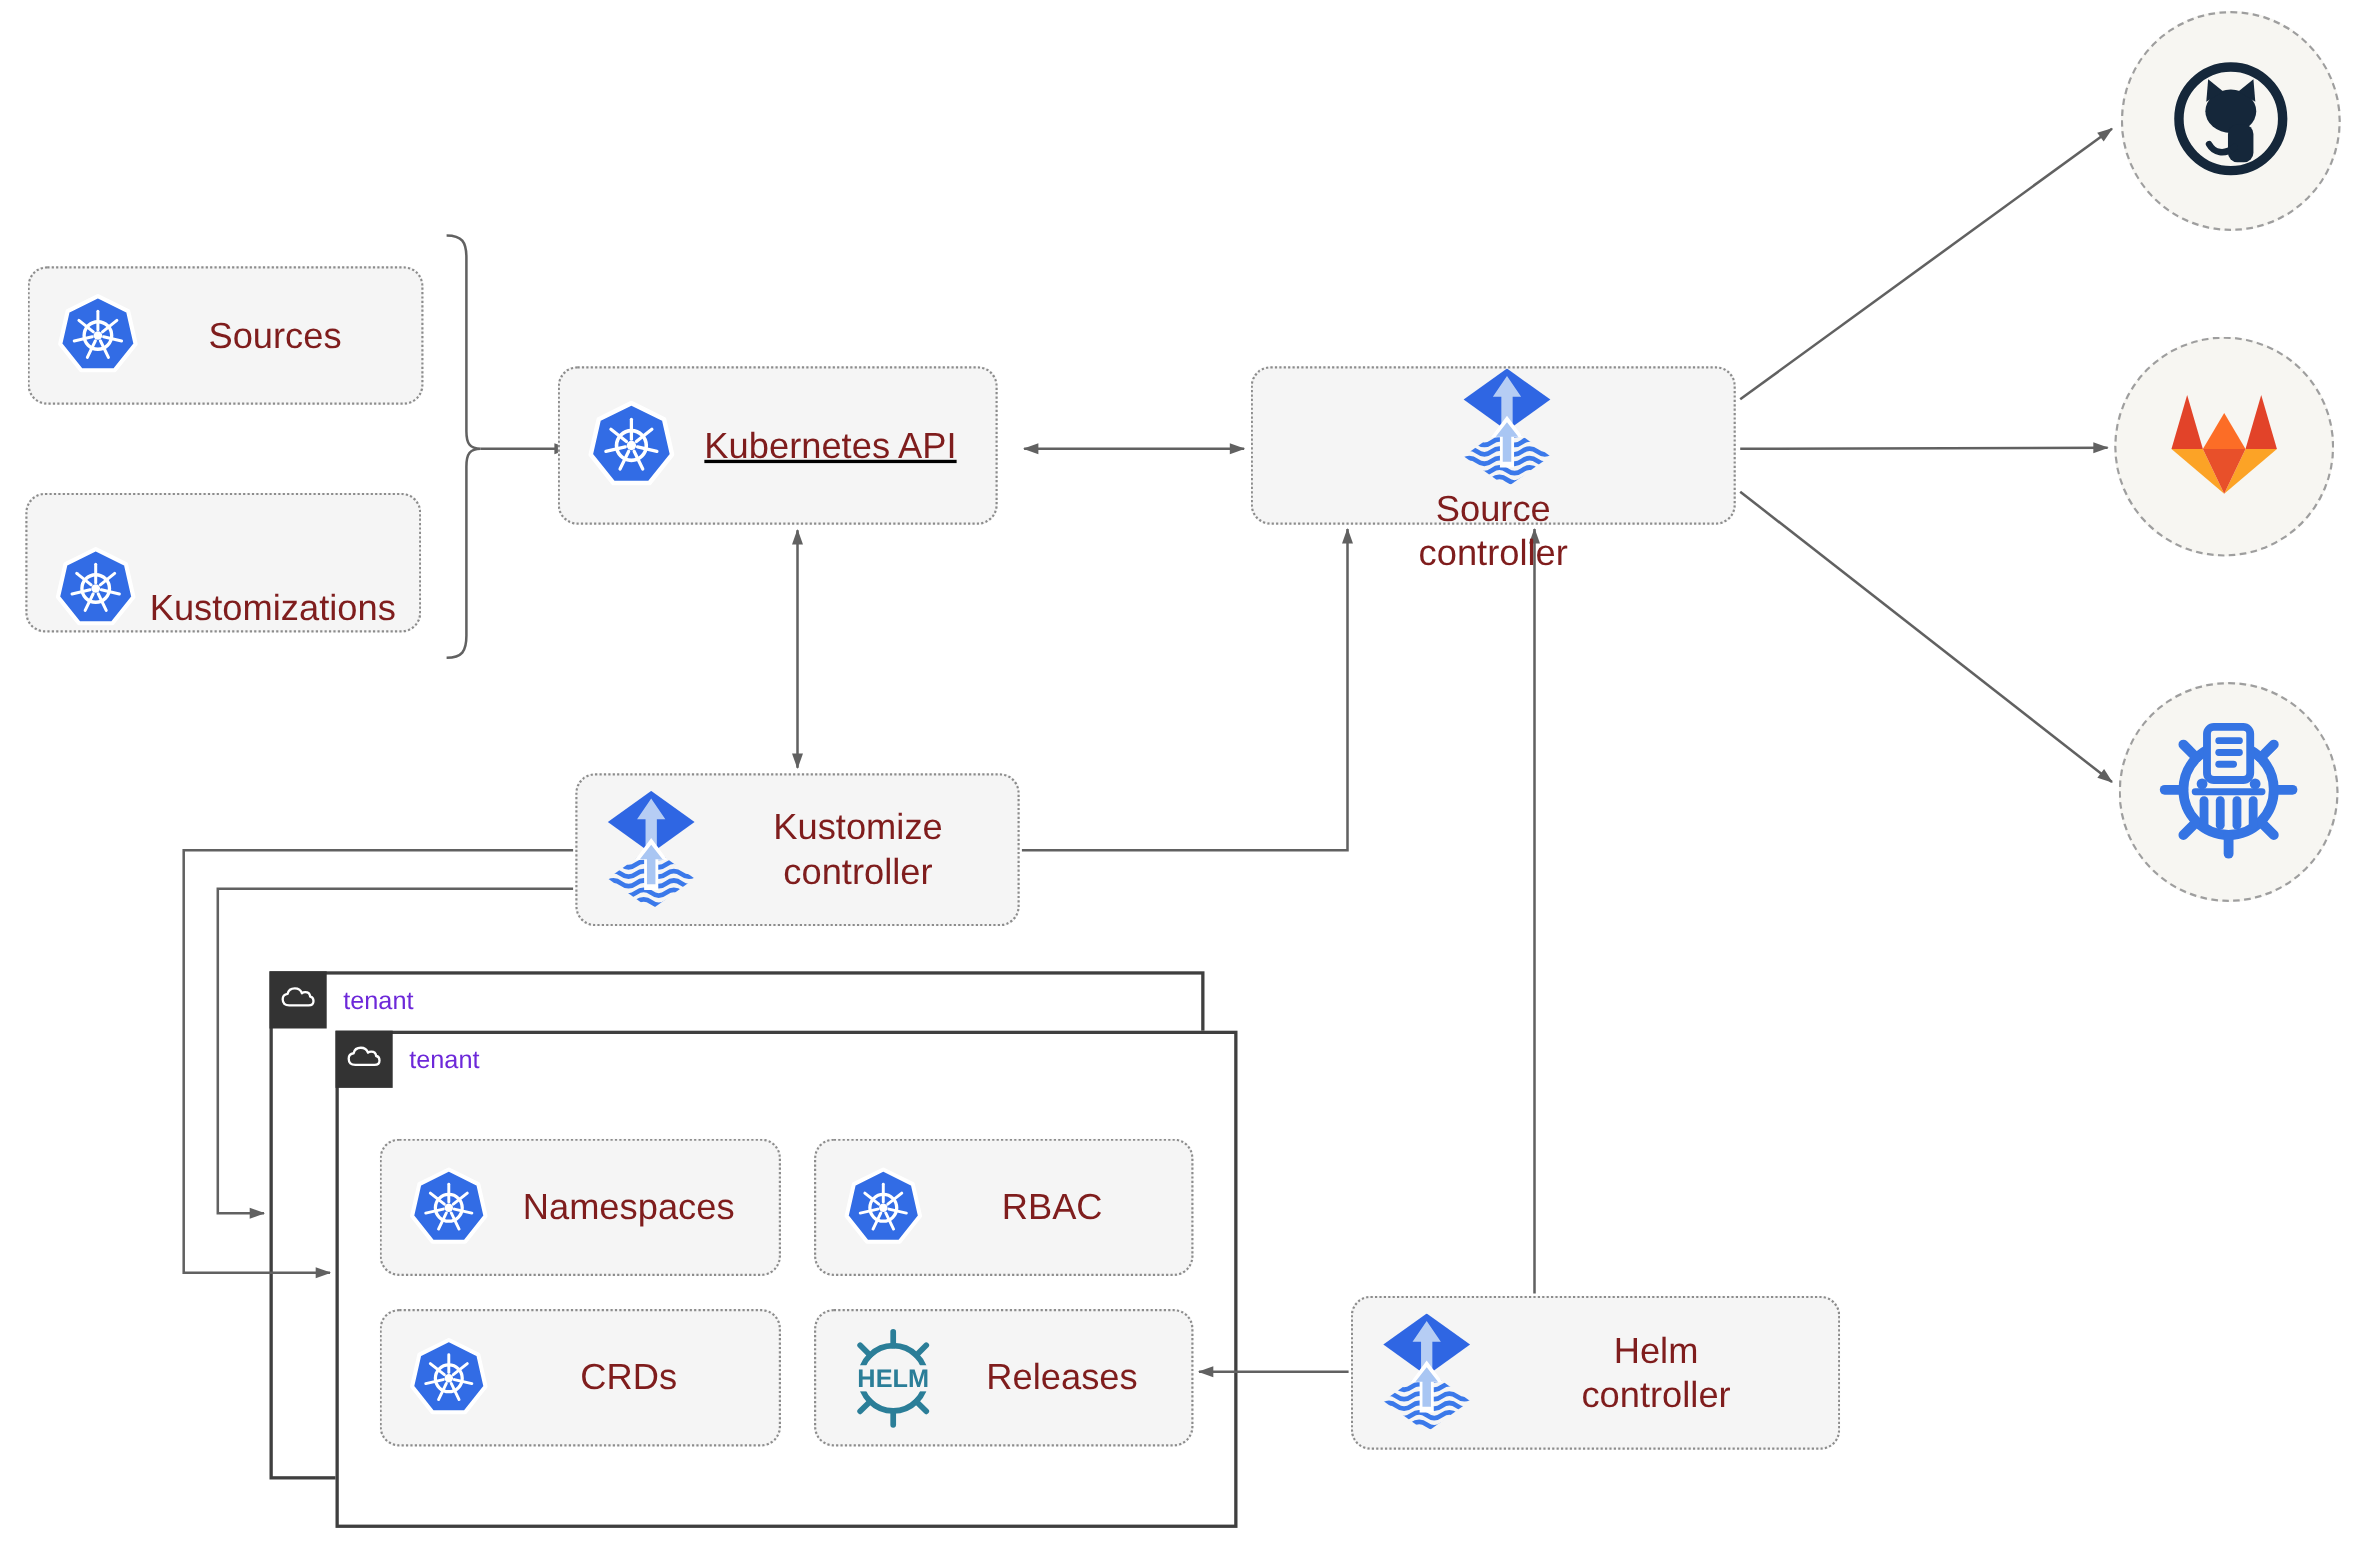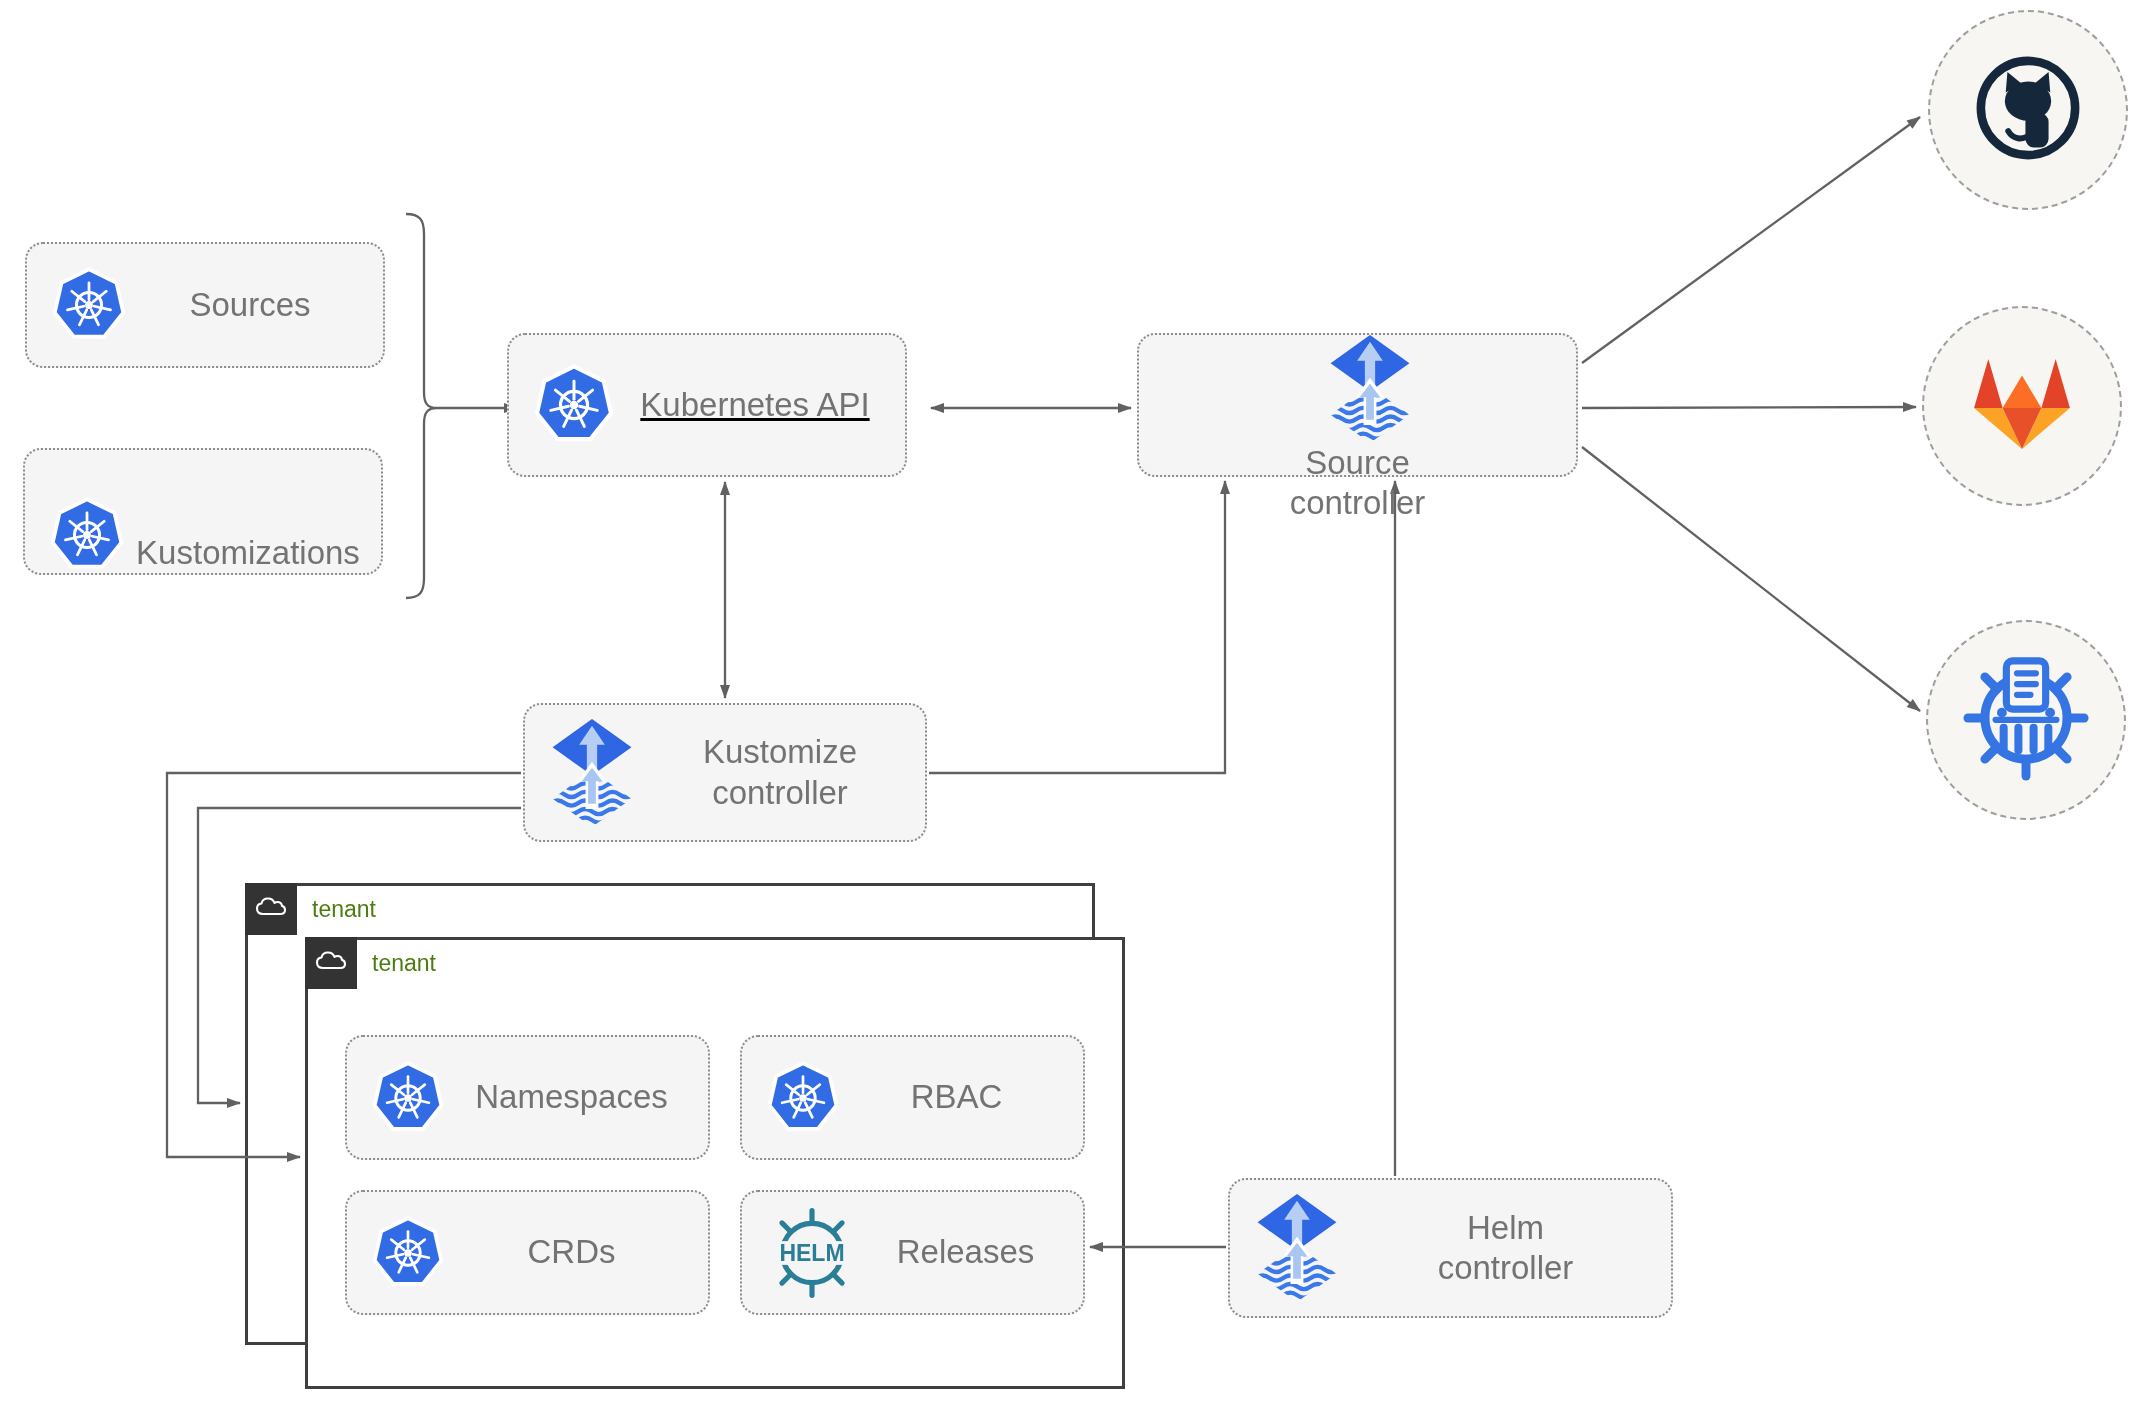--- a/index.html
+++ b/index.html
@@ -3,30 +3,30 @@
 <meta charset="utf-8">
 <style>
   html,body { margin:0; padding:0; background:#ffffff; }
   body { font-family:"Liberation Sans", sans-serif; }
   #canvas { position:relative; width:2144px; height:1407px; background:#ffffff; overflow:hidden; }
 
   
   .node { position:absolute; display:flex; align-items:center; background:#f5f5f5;
           border:2px dotted #8c8c8c; border-radius:18px; box-sizing:border-box; }
   .node .icon { flex:0 0 auto; margin-left:24px; display:flex; align-items:center; }
-  .node .label { flex:1 1 auto; text-align:center; font-size:33px; color:#737373;
+  .node .label { flex:1 1 auto; text-align:center; font-size:33px; color:#7f1d1d;
                  line-height:1.22; padding-right:10px; }
   .node.narrow .label { max-width:220px; margin:0 auto; padding-right:0; }
 
   
   .tenant { position:absolute; background:#ffffff; border:3px solid #3f3f3f; box-sizing:border-box; }
   .tenant .hdr { position:absolute; top:-3px; left:-3px; width:52px; height:52px;
                  background:#333333; display:flex; align-items:center; justify-content:center; }
   .tenant .tlabel { position:absolute; top:-3px; left:64px; height:52px; line-height:52px;
-                    font-size:23px; color:#4d7c0f; }
+                    font-size:23px; color:#6d28d9; }
 
   
   .endpoint { position:absolute; width:200px; height:200px; border-radius:50%;
               border:2px dashed #9e9e9e; background:#f7f6f2; box-sizing:border-box;
               display:flex; align-items:center; justify-content:center; }
 
   #wires { position:absolute; left:0; top:0; width:2144px; height:1407px; pointer-events:none; }
   .defs-holder { position:absolute; width:0; height:0; overflow:hidden; }
 </style>
 </head>

